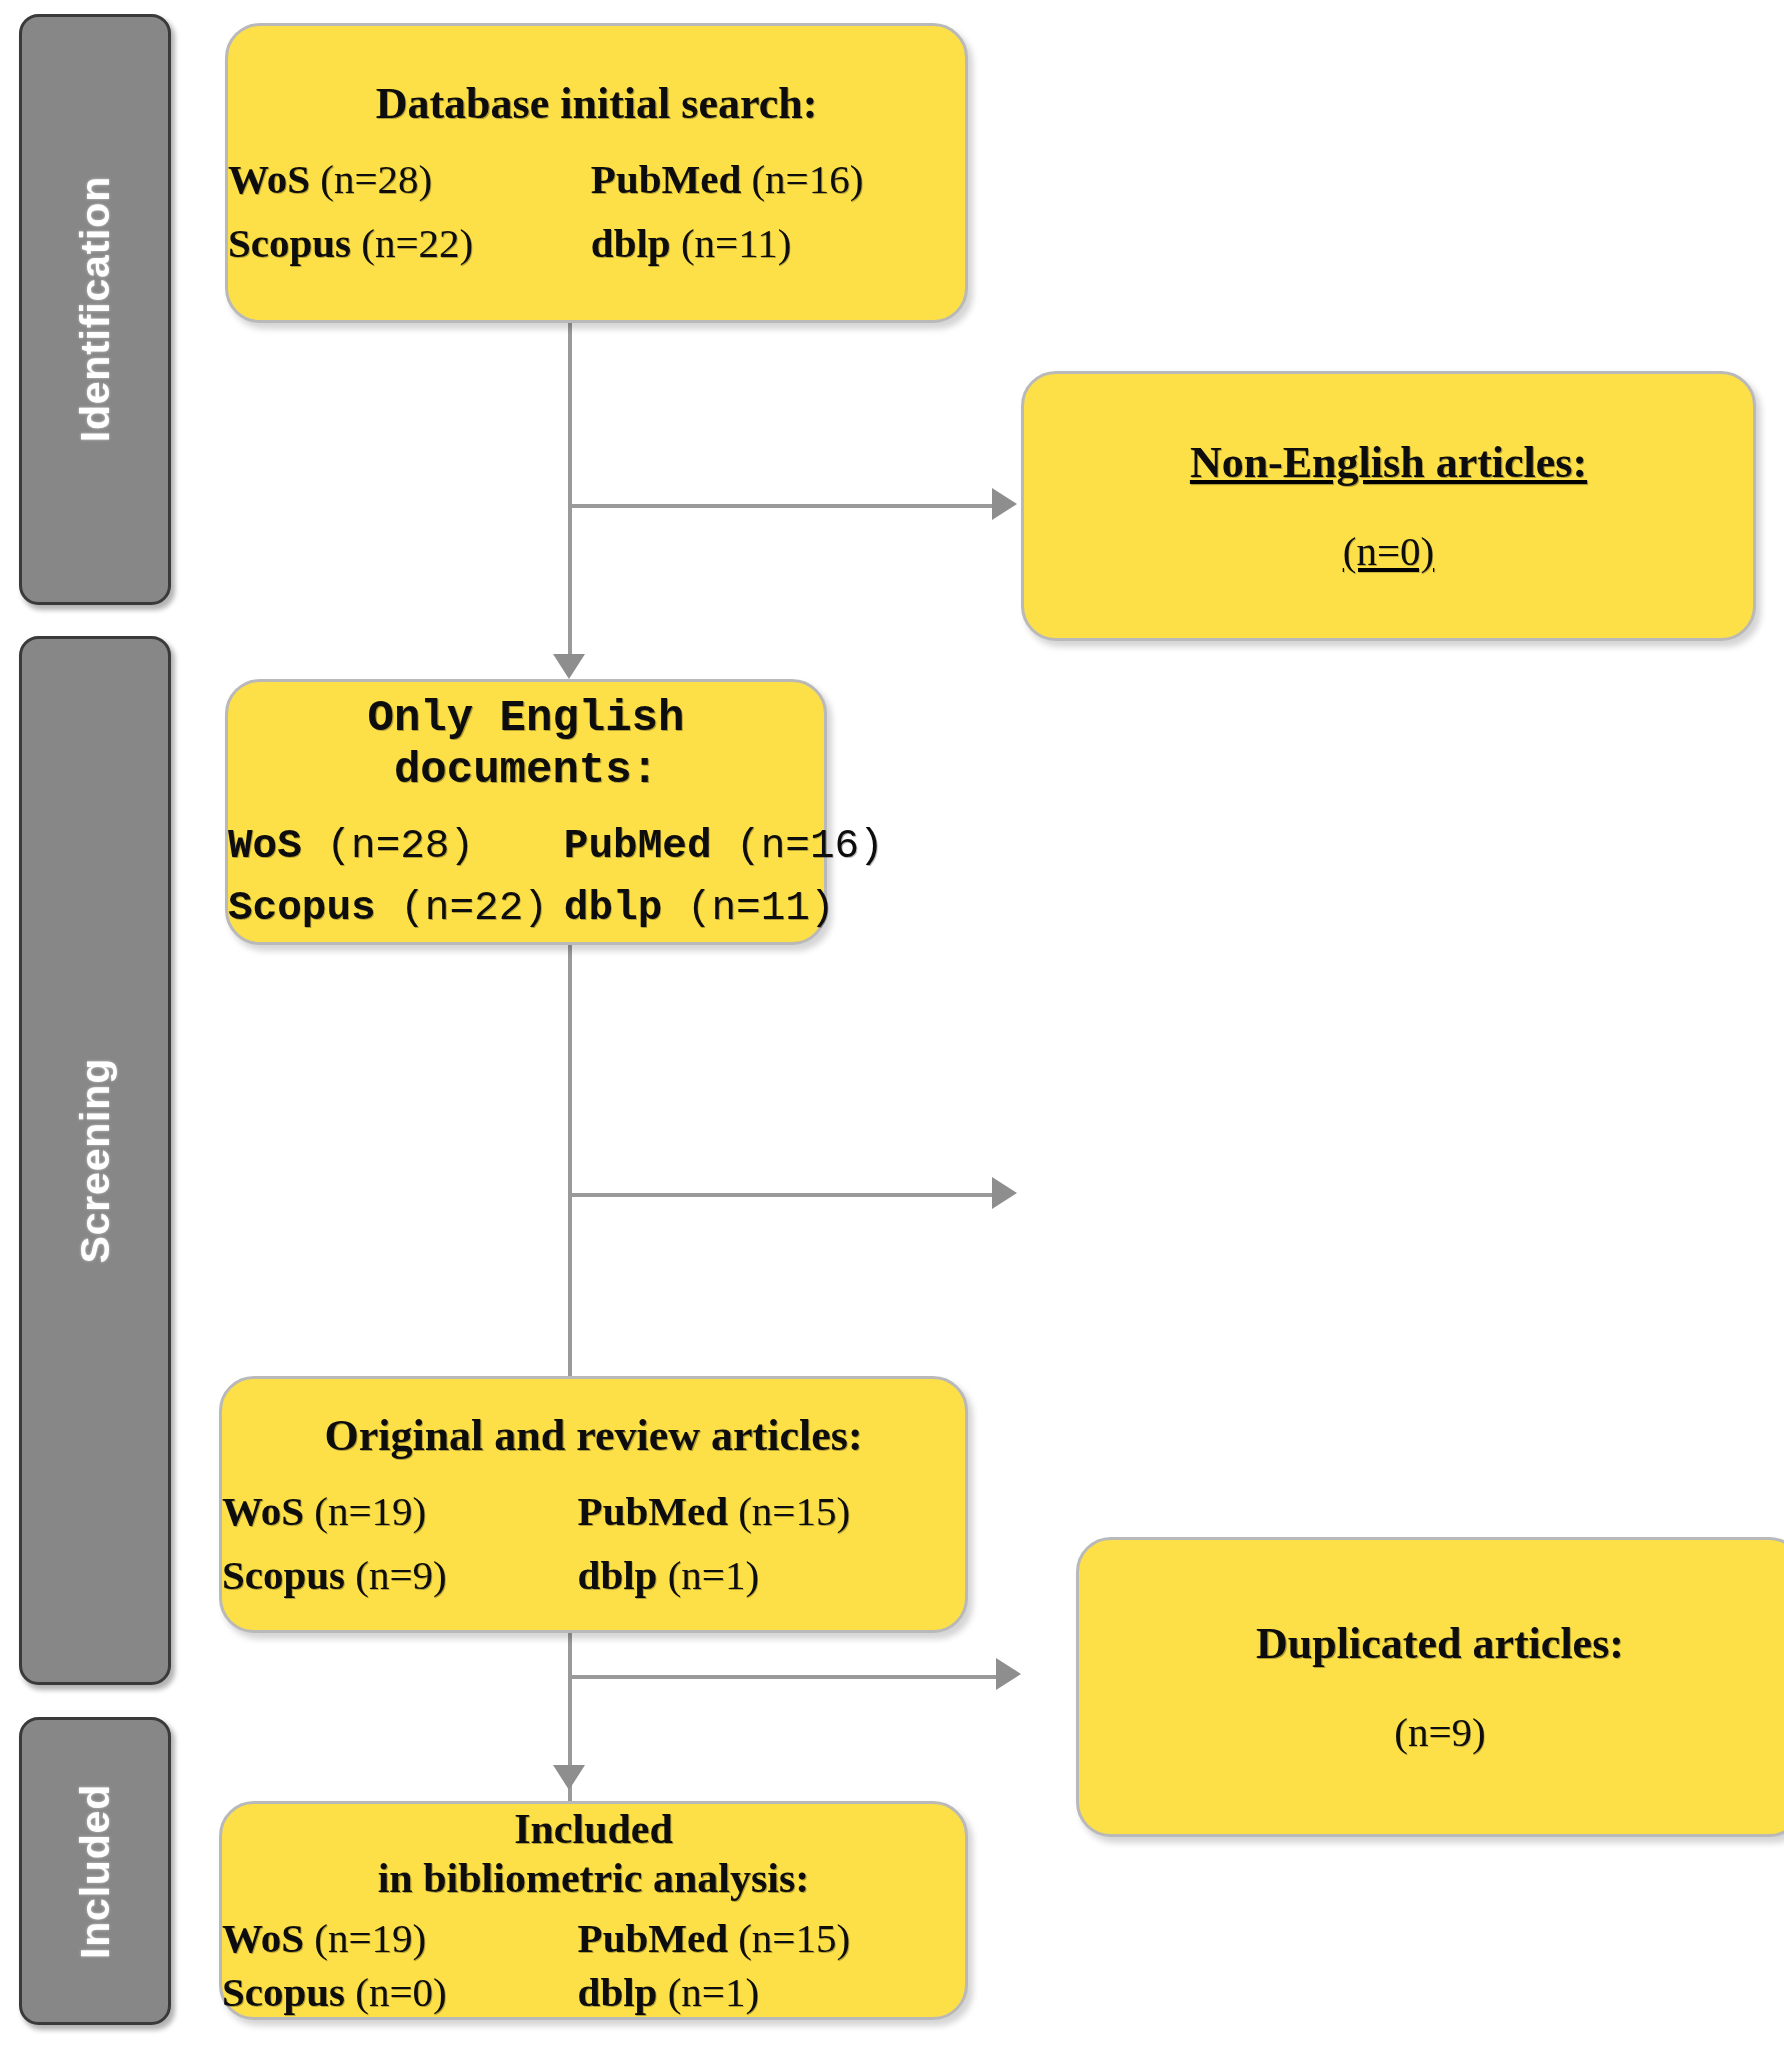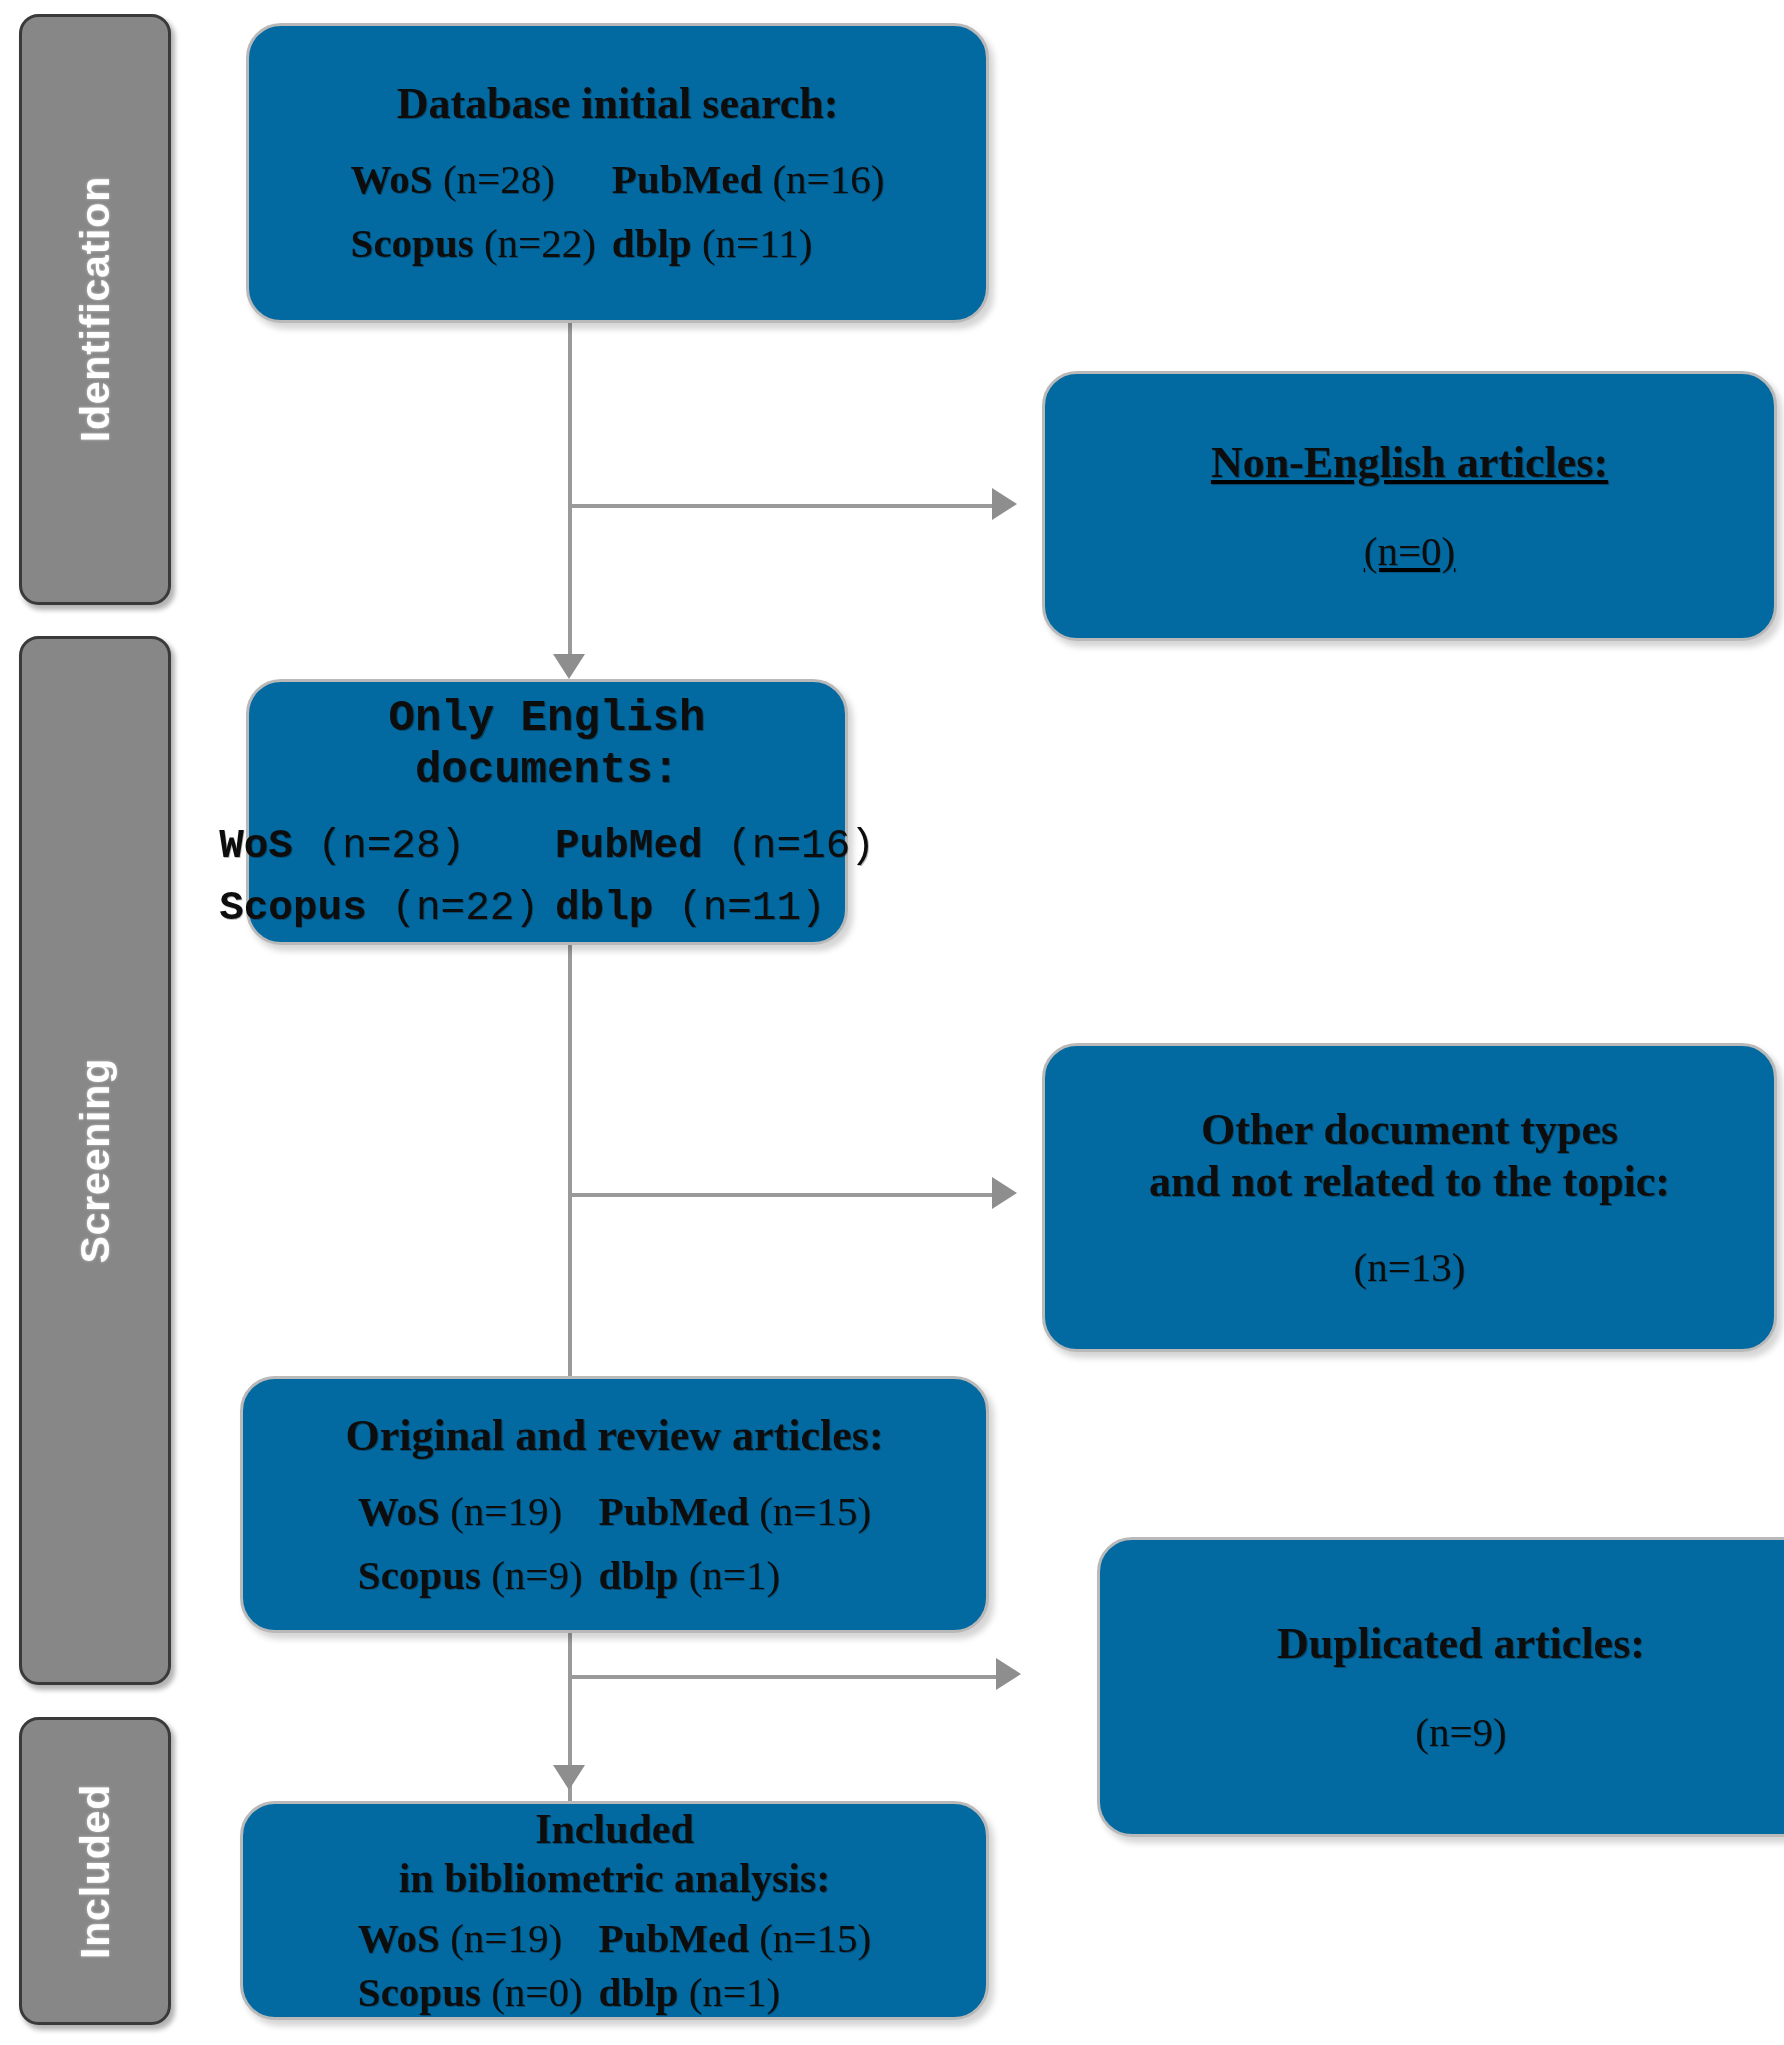--- a/index.html
+++ b/index.html
@@ -37,30 +37,28 @@
     font-weight: bold;
     font-size: 41px;
     letter-spacing: 0.8px;
     white-space: nowrap;
     text-shadow: 0 0 3px rgba(255,255,255,0.55);
   }
 
   
   .flow-box {
     position: absolute;
-    background: #0369a1;
+    background: #fde047;
     border: 3px solid #b9b9b9;
     border-radius: 35px;
     box-shadow: 4.5px 5.3px 6px rgba(0,0,0,0.17);
     box-sizing: border-box;
     display: flex;
     flex-direction: column;
-    align-items: center;
     justify-content: center;
-    margin-left: 21px;
   }
   .box-title {
     font-weight: bold;
     color: #0d0d0d;
     text-align: center;
     line-height: 1.18;
     font-size: 44px;
     text-shadow: 1.1px 1.1px 0 rgba(0,0,0,0.30);
   }
   .box-sub {
@@ -194,25 +192,20 @@
         <b>Scopus</b>
         <span class="cnt">(n=22)</span>
       </div>
       <div class="db-cell">
         <b>dblp</b>
         <span class="cnt">(n=11)</span>
       </div>
     </div>
   </div>
 
-  <div class="flow-box" style="left:1021px; top:1043px; width:735px; height:309px;">
-    <div class="box-title">Other document types</div>
-    <div class="box-title">and not related to the topic:</div>
-    <div class="box-sub" style="margin-top:36px;">(n=13)</div>
-  </div>
 
   <div class="flow-box" style="left:219px; top:1376px; width:749px; height:257px;">
     <div class="box-title">Original and review articles:</div>
     <div class="db-grid">
       <div class="db-cell">
         <b>WoS</b>
         <span class="cnt">(n=19)</span>
       </div>
       <div class="db-cell">
         <b>PubMed</b>

